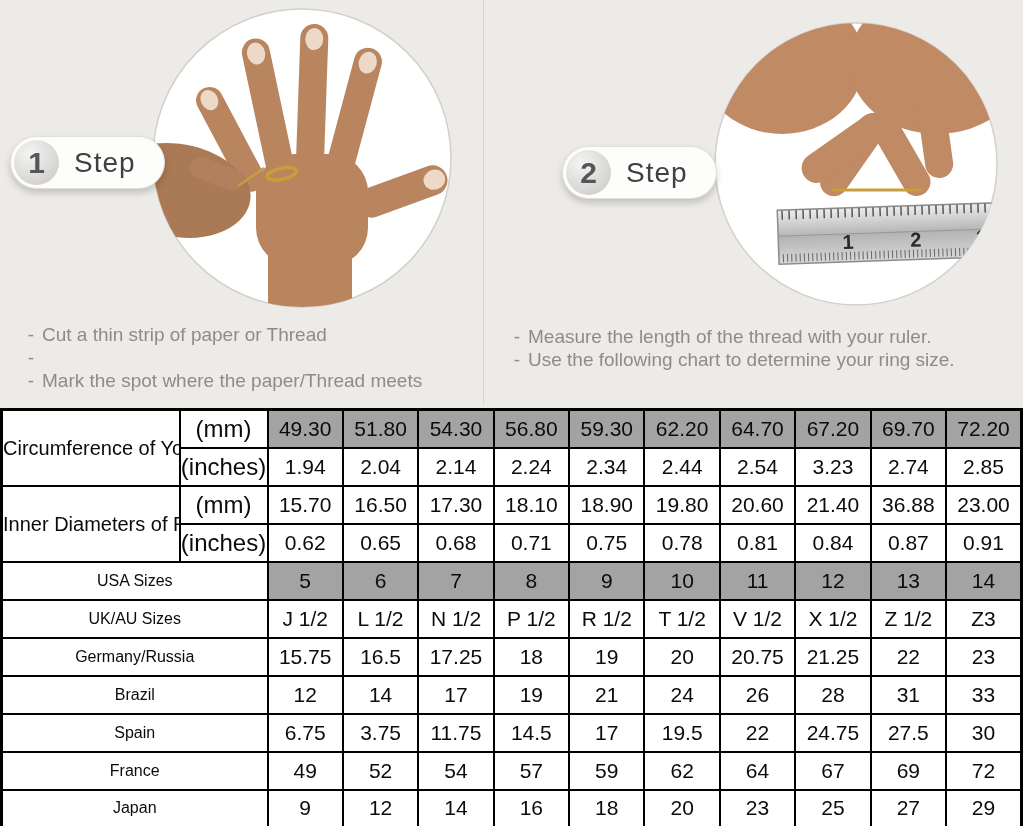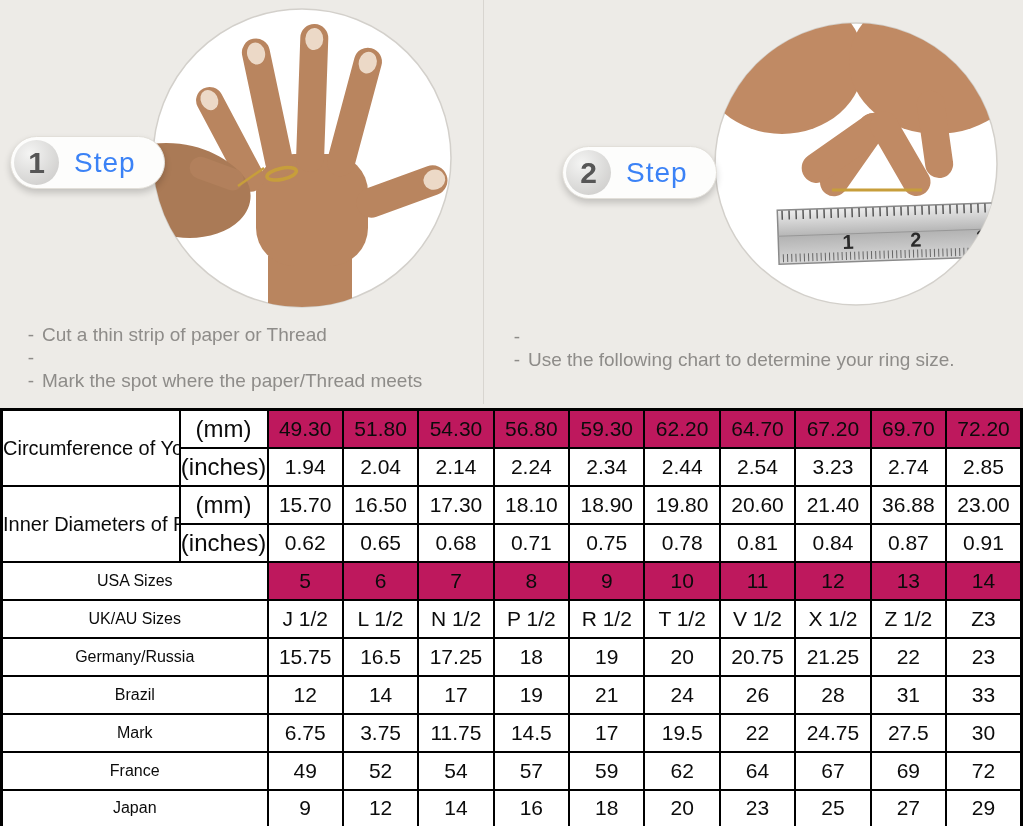--- a/index.html
+++ b/index.html
@@ -18,41 +18,41 @@
     padding:3px 28px 3px 3px;z-index:5;
   }
   .pill1{left:10px;top:136px;}
   .pill2{left:562px;top:146px;}
   .step-num{
     width:45px;height:45px;border-radius:50%;
     background:radial-gradient(circle at 35% 30%,#f4f4f3,#c8c7c5);
     display:flex;align-items:center;justify-content:center;
     font-size:30px;font-weight:bold;color:#565656;
   }
-  .step-label{margin-left:15px;font-size:28px;color:#3b82f6;letter-spacing:1px;}
+  .step-label{margin-left:15px;font-size:28px;color:#404040;letter-spacing:1px;}
   .bullets{position:absolute;margin:0;padding:0;list-style:none;
     font-size:19px;color:#8e8c89;line-height:23px;}
   .bullets1{left:20px;top:323px;}
   .bullets2{left:506px;top:325px;}
   .bullets li{display:flex;}
   .bullets .dash{width:22px;flex:0 0 22px;text-align:center;}
   .size-table{
     position:absolute;left:0;top:408px;width:1023px;height:418px;
     border-collapse:collapse;table-layout:fixed;background:#fff;
     border:3px solid #000;font-size:21px;color:#0b0b0b;
   }
   .size-table td,.size-table th{
     border:2px solid #000;font-weight:normal;text-align:center;
     padding:0;overflow:hidden;white-space:nowrap;
   }
   .size-table tr{height:38px;}
   .group-label{font-size:20px;line-height:22px;white-space:normal;}
   .unit-label{text-align:left;padding-left:6px;font-size:24px;}
   .country-label{text-align:left;padding-left:7px;font-size:16px;}
-  .hl{background:#be185d;}
+  .hl{background:#a3a3a3;}
 </style>
 </head>
 <body>
 
 <div class="page">
 
   <div class="divider"></div>
 
   <div class="photo-circle circle1">
     <svg width="304" height="304" viewBox="0 0 304 304">
@@ -163,20 +163,21 @@
     </li>
     <li>
       <span class="dash">-</span>
       <span>Mark the spot where the paper/Thread meets</span>
     </li>
   </ul>
 
   <ul class="bullets bullets2">
     <li>
       <span class="dash">-</span>
+      <span>Measure the length of the thread with your ruler.</span>
     </li>
     <li>
       <span class="dash">-</span>
       <span>Use the following chart to determine your ring size.</span>
     </li>
   </ul>
 
   <table class="size-table">
     <colgroup>
       <col style="width:178px">
@@ -293,21 +294,21 @@
           <td class="val">17</td>
           <td class="val">19</td>
           <td class="val">21</td>
           <td class="val">24</td>
           <td class="val">26</td>
           <td class="val">28</td>
           <td class="val">31</td>
           <td class="val">33</td>
         </tr>
         <tr>
-          <th class="country-label" colspan="2">Mark</th>
+          <th class="country-label" colspan="2">Spain</th>
           <td class="val">6.75</td>
           <td class="val">3.75</td>
           <td class="val">11.75</td>
           <td class="val">14.5</td>
           <td class="val">17</td>
           <td class="val">19.5</td>
           <td class="val">22</td>
           <td class="val">24.75</td>
           <td class="val">27.5</td>
           <td class="val">30</td>

